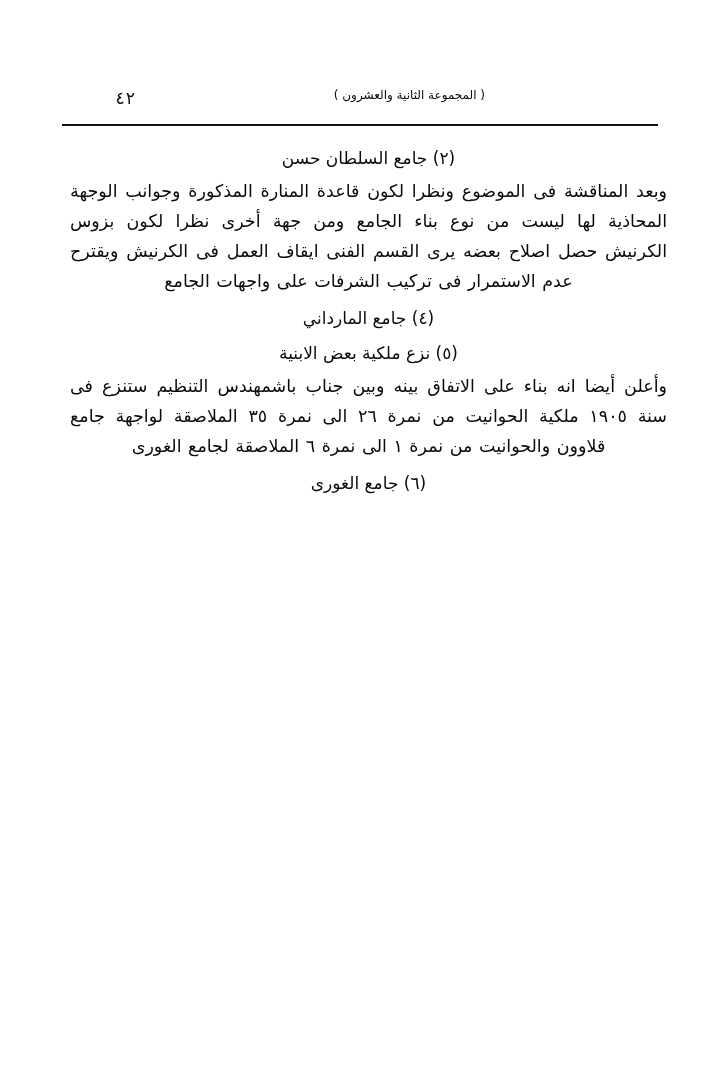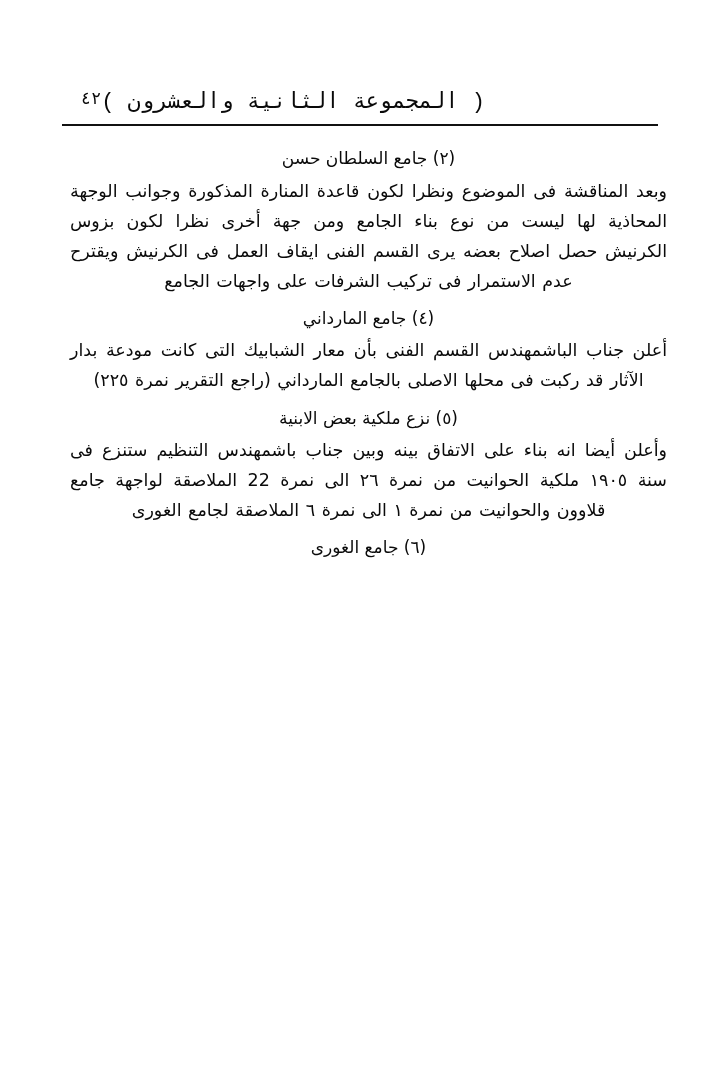--- a/index.html
+++ b/index.html
@@ -27,25 +27,24 @@
     top: 88px;
     left: 60px;
     right: 60px;
     height: 34px;
     display: flex;
     align-items: flex-start;
     justify-content: space-between;
     direction: rtl;
   }
   .header-title {
-    font-size: 22px;
+    font-size: 12px;
     letter-spacing: 0px;
     white-space: nowrap;
     margin-right: 175px;
-    font-family: Liberation Mono, monospace;
   }
   .page-number {
     font-size: 17px;
     margin-left: 55px;
     font-family: Liberation Mono, monospace;
   }
   .rule {
     position: absolute;
     top: 124px;
     left: 62px;
@@ -98,21 +97,20 @@
 
   <div class="rule"></div>
 
   <div class="content">
 
     <div class="section-heading">(٢)  جامع السلطان حسن</div>
     <p class="para">وبعد المناقشة فى الموضوع ونظرا لكون قاعدة المنارة المذكورة وجوانب الوجهة المحاذية لها ليست من نوع بناء الجامع ومن جهة أخرى نظرا لكون بزوس الكرنيش حصل اصلاح بعضه يرى القسم الفنى ايقاف العمل فى الكرنيش ويقترح عدم الاستمرار فى تركيب الشرفات على واجهات الجامع</p>
 
 
     <div class="section-heading">(٤)  جامع المارداني</div>
-    <p class="para">أعلن جناب الباشمهندس القسم الفنى بأن معار الشبابيك التى كانت مودعة بدار الآثار قد ركبت فى محلها الاصلى بالجامع المارداني (راجع التقرير نمرة ٢٢٥)</p>
 
     <div class="section-heading">(٥)  نزع ملكية بعض الابنية</div>
-    <p class="para">وأعلن أيضا انه بناء على الاتفاق بينه وبين جناب باشمهندس التنظيم ستنزع فى سنة ١٩٠٥ ملكية الحوانيت من نمرة ٢٦ الى نمرة 22 الملاصقة لواجهة جامع قلاوون والحوانيت من نمرة ١ الى نمرة ٦ الملاصقة لجامع الغورى</p>
+    <p class="para">وأعلن أيضا انه بناء على الاتفاق بينه وبين جناب باشمهندس التنظيم ستنزع فى سنة ١٩٠٥ ملكية الحوانيت من نمرة ٢٦ الى نمرة ٣٥ الملاصقة لواجهة جامع قلاوون والحوانيت من نمرة ١ الى نمرة ٦ الملاصقة لجامع الغورى</p>
 
     <div class="section-heading">(٦)  جامع الغورى</div>
 
   </div>
 </div>
 
 </body></html>

